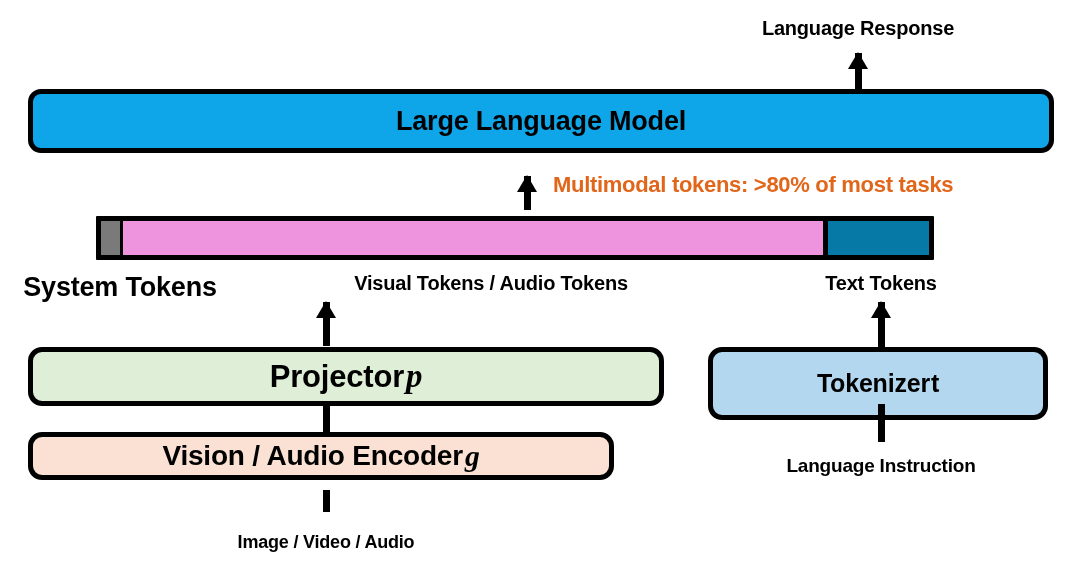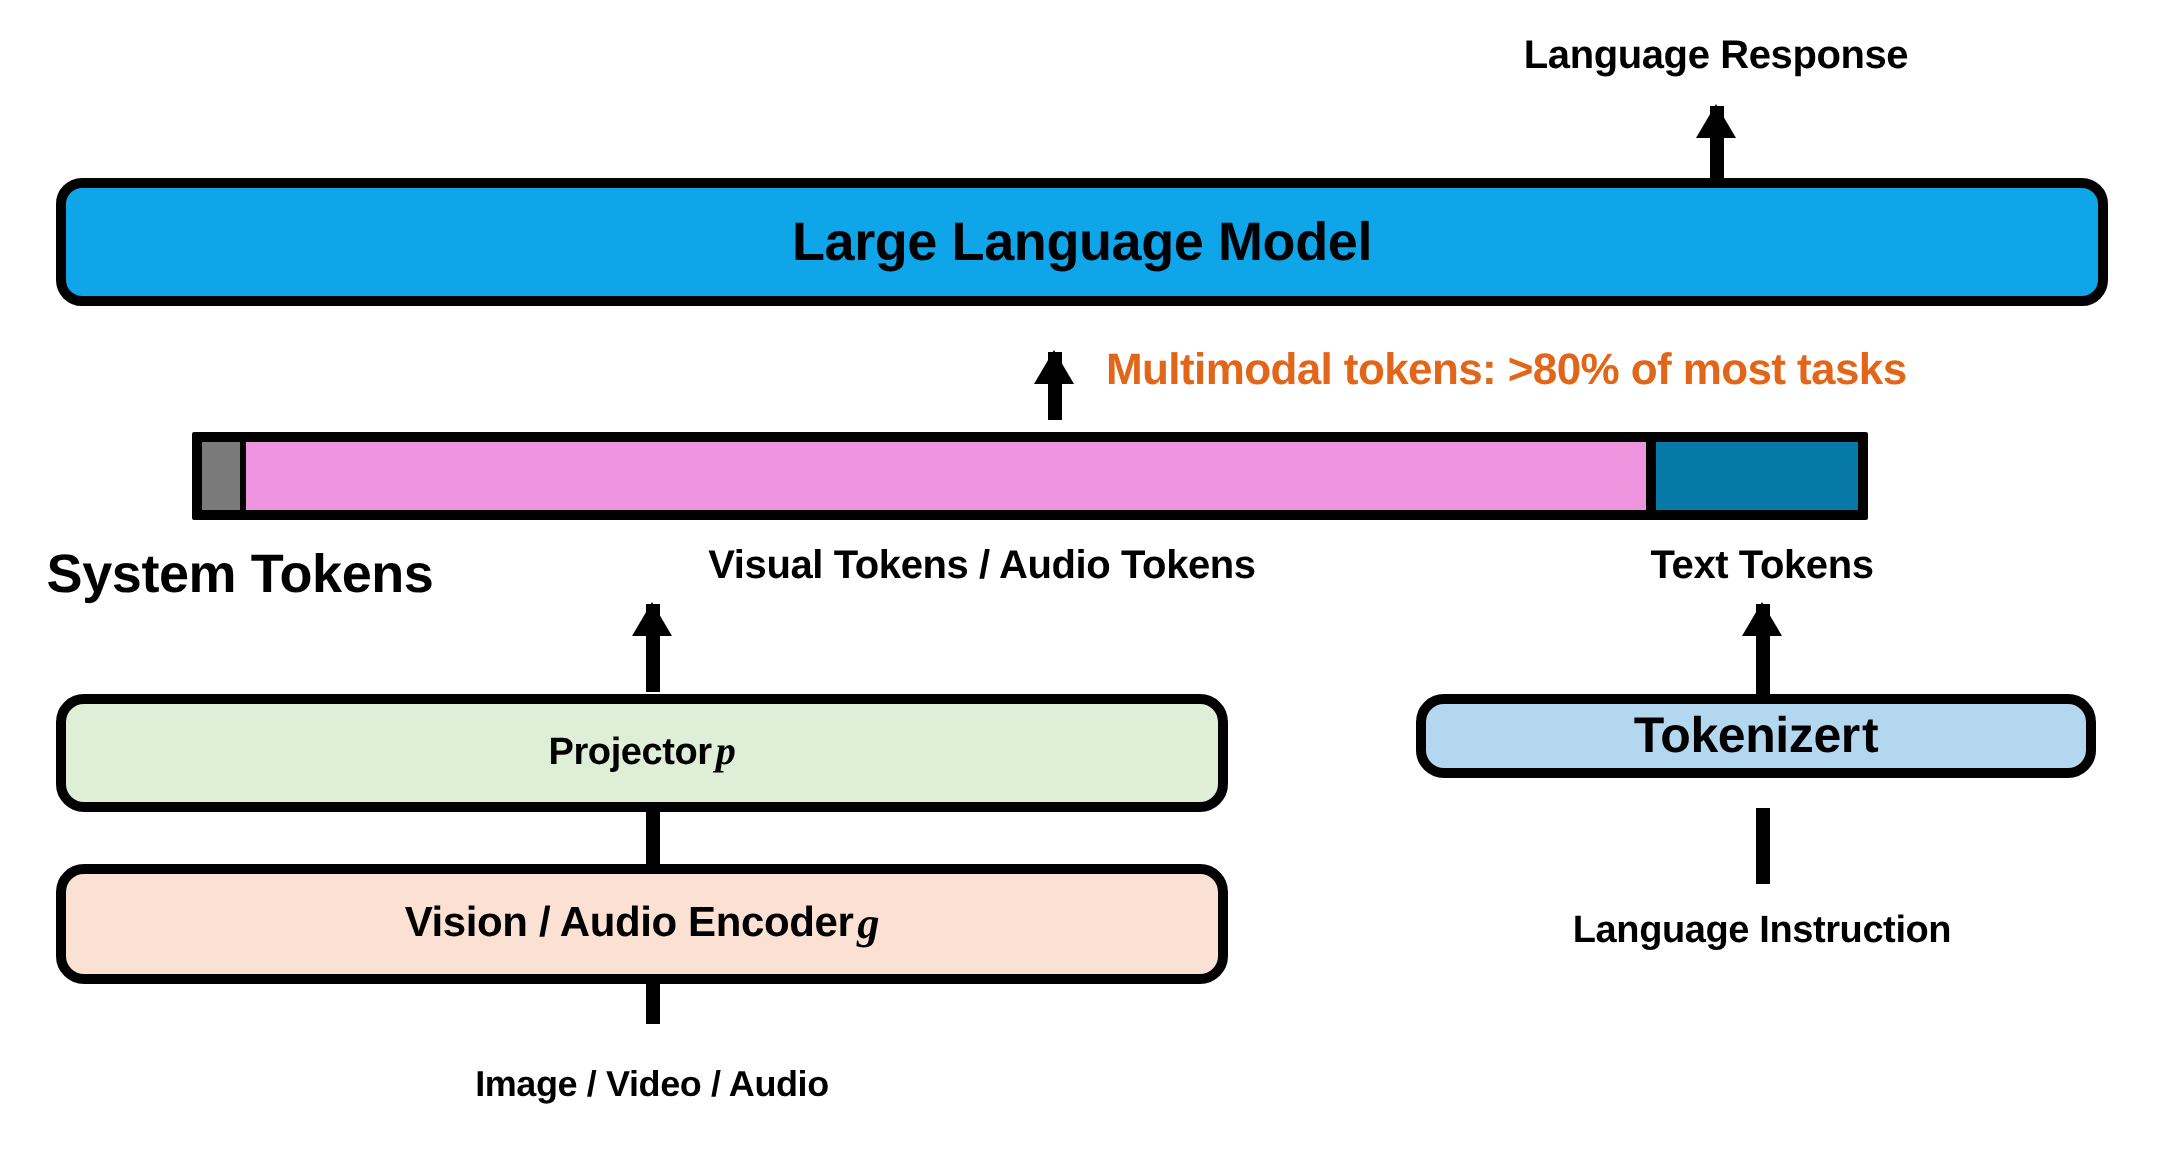--- a/index.html
+++ b/index.html
@@ -39,40 +39,40 @@
     width: 1026px;
     height: 64px;
     background: #0ea5e9;
     font-size: 27px;
     border-radius: 13px;
   }
 
   .node-projector {
     left: 28px;
     top: 347px;
-    width: 586px;
+    width: 636px;
     height: 59px;
     background: #DFEFD7;
-    font-size: 19px;
+    font-size: 31px;
   }
 
   .node-encoder {
     left: 28px;
     top: 432px;
     width: 586px;
-    height: 60px;
+    height: 48px;
     background: #FBE1D3;
-    font-size: 21px;
+    font-size: 28px;
   }
 
   .node-tokenizer {
     left: 708px;
     top: 347px;
     width: 340px;
-    height: 42px;
+    height: 73px;
     background: #B4D7F0;
     font-size: 25px;
   }
 
   
   .mvar {
     font-family: "Liberation Serif", serif;
     font-style: italic;
     font-weight: bold;
     font-size: 1.06em;

